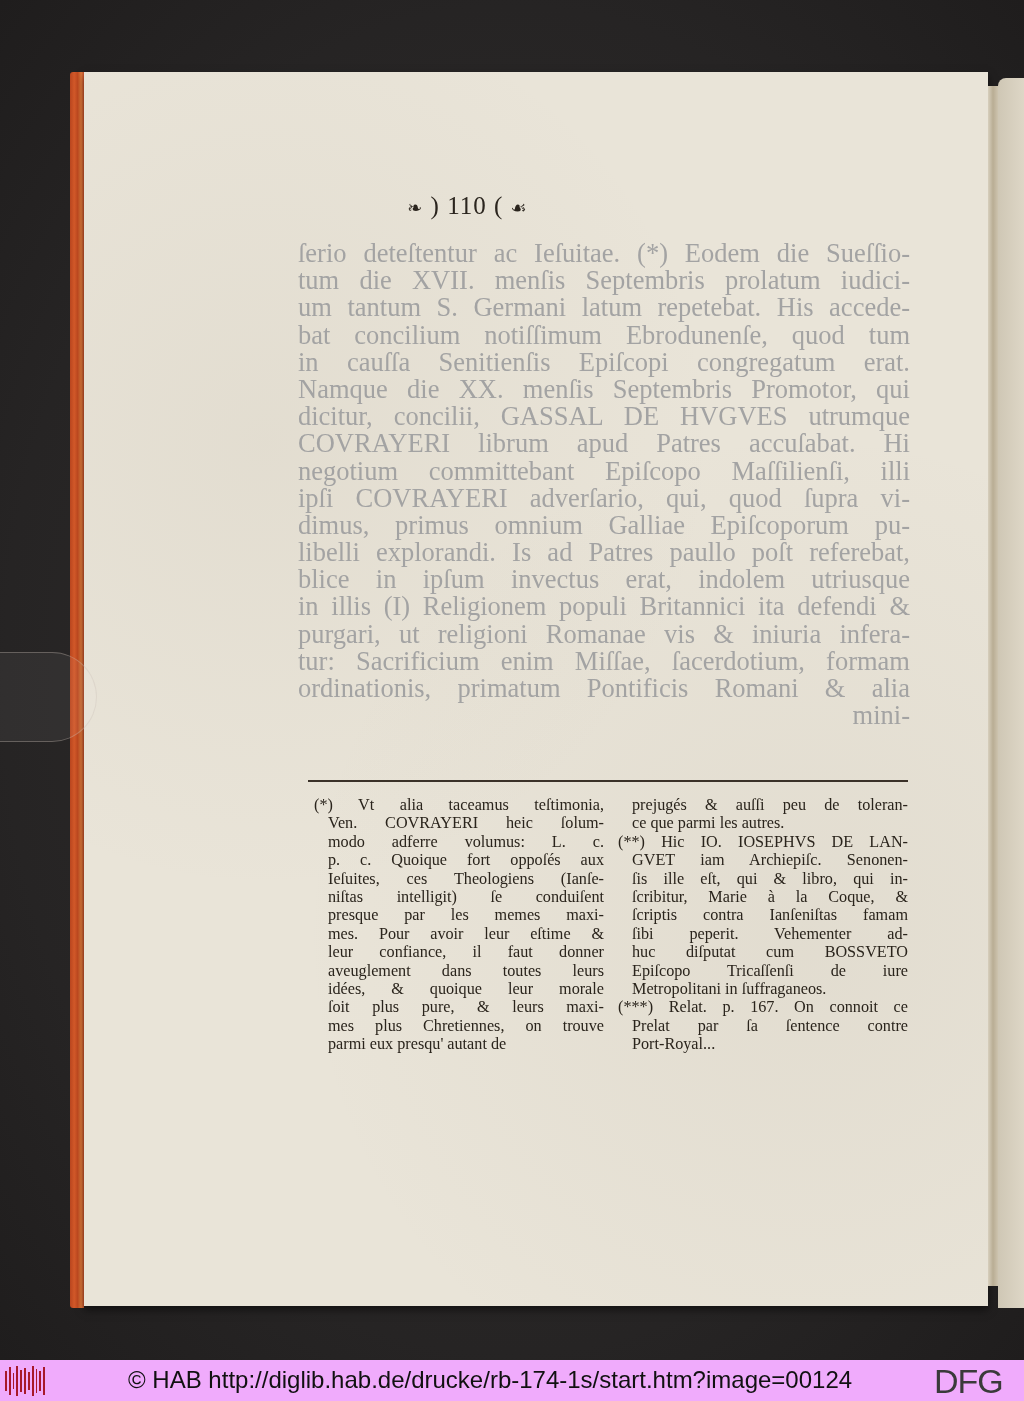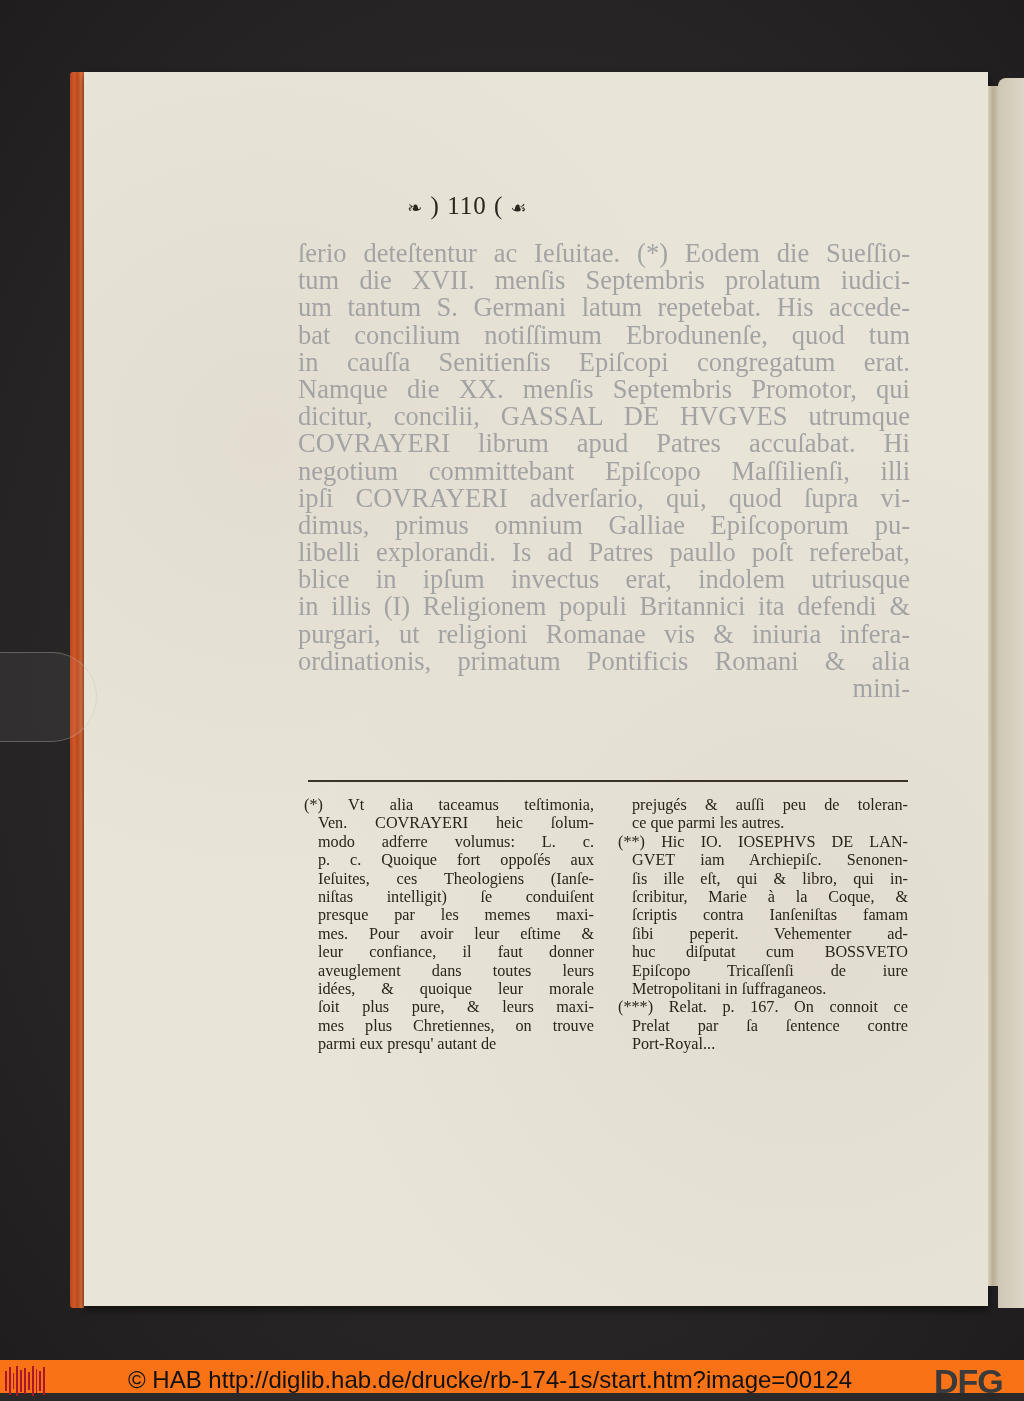--- a/index.html
+++ b/index.html
@@ -54,40 +54,40 @@
   .body-text .line { display: block; text-align: justify; text-align-last: justify; white-space: nowrap; height: 27.2px; }
   .body-text .line.last { text-align-last: right; }
   .rule {
     position: absolute; left: 308px; top: 780px; width: 600px; height: 2px;
     background: #3a3128;
   }
   .fn-col {
     position: absolute; top: 796px; width: 290px;
     font-size: 16.2px; line-height: 18.4px; color: #2a241c;
   }
-  .fn-col.left { left: 304px; }
+  .fn-col.left { left: 314px; }
   .fn-col.right { left: 618px; }
   .fn-line { display: block; white-space: nowrap; height: 18.4px; text-align: justify; text-align-last: justify; }
   .fn-line.indent { padding-left: 14px; }
   .fn-line.short { text-align-last: left; }
   .footer {
-    position: absolute; left: 0; top: 1360px; width: 1024px; height: 33px;
-    background: #f97316;
+    position: absolute; left: 0; top: 1360px; width: 1024px; height: 41px;
+    background: #f0abfc;
     font-family: "Liberation Sans", "DejaVu Sans", sans-serif;
   }
   .footer .logo-left {
     position: absolute; left: 5px; top: 4px; width: 40px; height: 33px;
     display: flex; align-items: center; gap: 2px;
   }
   .footer .logo-left span { display: block; width: 2px; background: #a8182a; }
   .footer .credit {
     position: absolute; left: 128px; top: 6px; font-size: 24px; color: #111;
   }
   .footer .dfg {
-    position: absolute; left: 934px; top: 2px; font-size: 34px; font-weight: bold; color: #3a3a3a;
+    position: absolute; left: 934px; top: 2px; font-size: 34px; font-weight: normal; color: #3a3a3a;
     letter-spacing: -1px;
   }
 </style>
 </head>
 <body>
 
 <div class="scan"></div>
 <div class="opposite-page"></div>
 <div class="page-edge-left"></div>
 <div class="page"></div>
@@ -109,20 +109,21 @@
     <span class="line">Namque die XX. menſis Septembris Promotor, qui</span>
     <span class="line">dicitur, concilii, GASSAL DE HVGVES utrumque</span>
     <span class="line">COVRAYERI librum apud Patres accuſabat. Hi</span>
     <span class="line">negotium committebant Epiſcopo Maſſilienſi, illi</span>
     <span class="line">ipſi COVRAYERI adverſario, qui, quod ſupra vi-</span>
     <span class="line">dimus, primus omnium Galliae Epiſcoporum pu-</span>
     <span class="line">libelli explorandi. Is ad Patres paullo poſt referebat,</span>
     <span class="line">blice in ipſum invectus erat, indolem utriusque</span>
     <span class="line">in illis (I) Religionem populi Britannici ita defendi &amp;</span>
     <span class="line">purgari, ut religioni Romanae vis &amp; iniuria infera-</span>
+    <span class="line">tur: Sacrificium enim Miſſae, ſacerdotium, formam</span>
     <span class="line">ordinationis, primatum Pontificis Romani &amp; alia</span>
     <span class="line last">mini-</span>
   </div>
 
 <div class="rule"></div>
 
 <div class="fn-col left" id="fnl">
     <span class="fn-line">(*) Vt alia taceamus teſtimonia,</span>
     <span class="fn-line indent">Ven. COVRAYERI heic ſolum-</span>
     <span class="fn-line indent">modo adferre volumus: L. c.</span>

